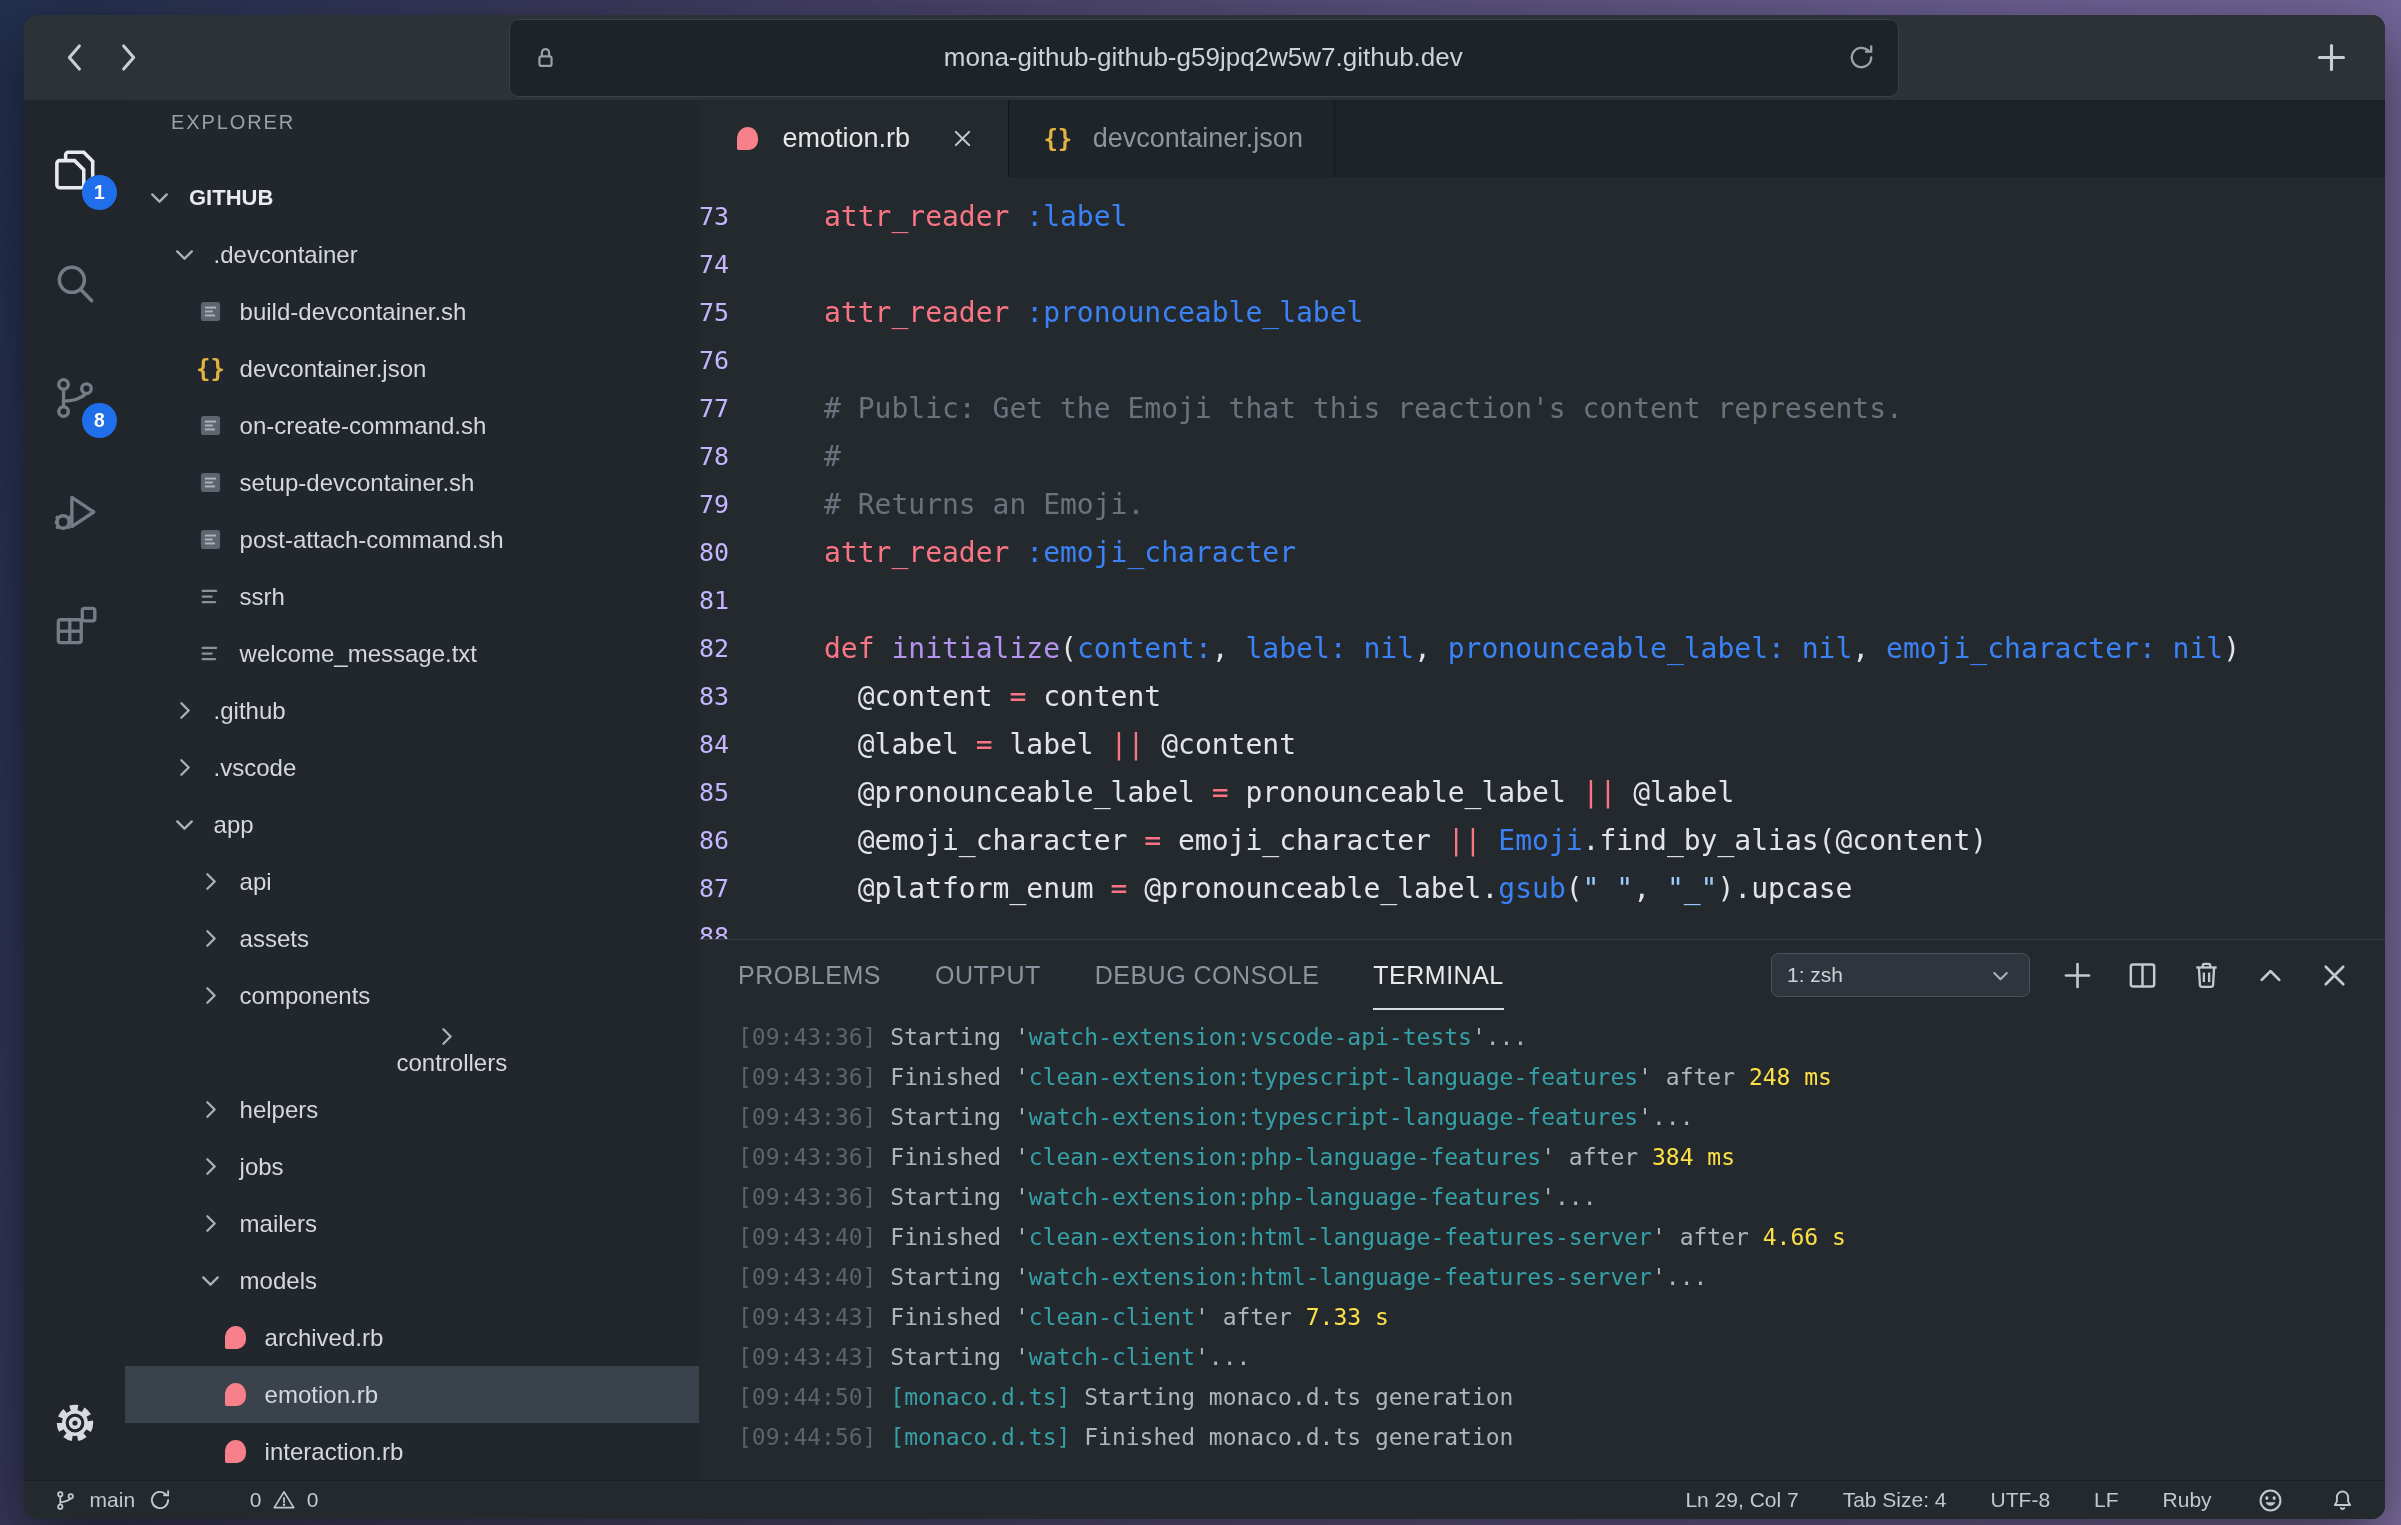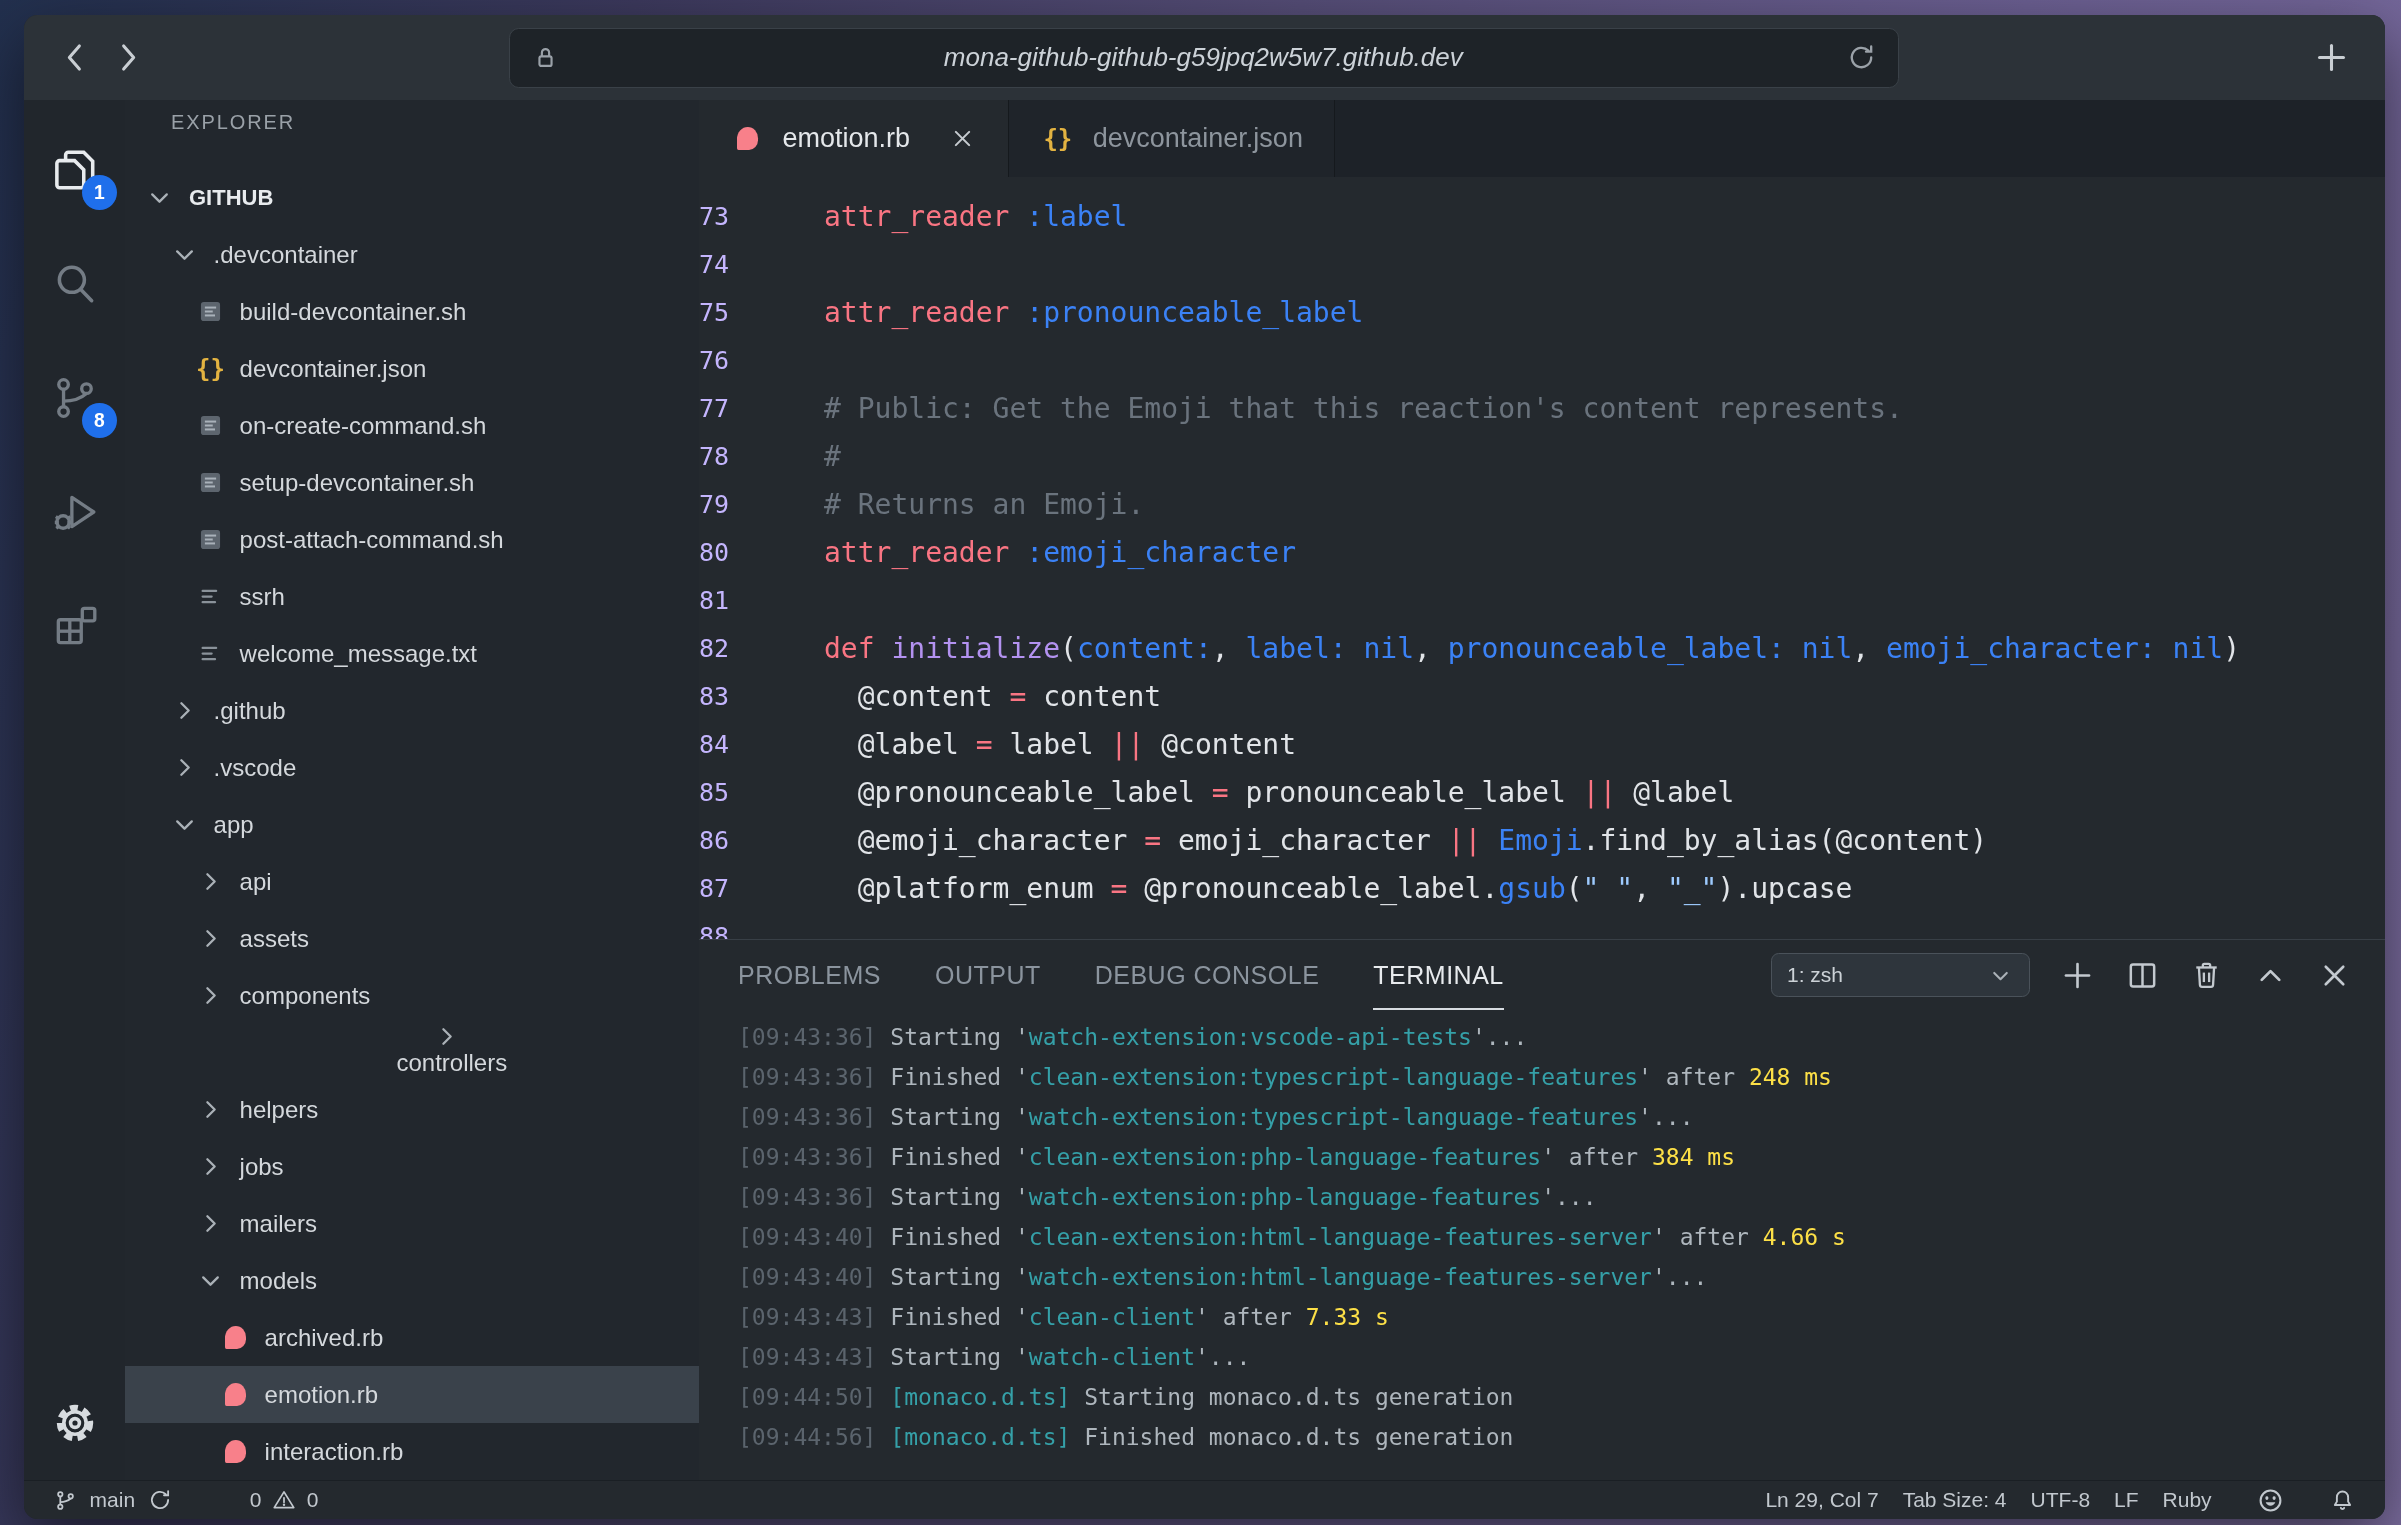--- a/index.html
+++ b/index.html
@@ -7,22 +7,22 @@
   .desktop { position:absolute; inset:0;
     background:linear-gradient(108deg,#22304e 0%, #3d3a5e 22%, #564e78 45%, #6c6093 70%, #7e6fa2 100%); }
   .window { position:absolute; left:24px; top:15.4px; right:16.4px; bottom:5.8px;
     background:#24292e; border-radius:13.5px; overflow:hidden; display:flex; flex-direction:column;
     box-shadow:0 23px 68px rgba(0,0,0,.55); }
 
   
   .chrome { height:85px; flex:0 0 auto; background:#2c3238; display:flex; align-items:center; position:relative; }
   .navbtn { width:52px; height:52px; display:flex; align-items:center; justify-content:center; color:#c9ced3; }
   .navbtn.back { margin-left:25px; }
-  .urlbar { position:absolute; left:50%; transform:translateX(-50%); width:1390px; height:60px;
-    background:#1e2328; border:1px solid #3a4148; border-radius:9.7px; display:flex; align-items:center; padding:0 21px;font-style:italic; }
+  .urlbar { position:absolute; left:50%; transform:translateX(-50%); width:1390px; height:78px;
+    background:#1e2328; border:1px solid #3a4148; border-radius:9.7px; display:flex; align-items:center; padding:0 21px; }
   .urlbar .lock { color:#9aa1a8; display:flex; }
   .urlbar .url { flex:1; text-align:center; color:#ccd2d8; font-size:26px; }
   .urlbar .refresh { color:#9aa1a8; display:flex; }
   .plusbtn { margin-left:auto; margin-right:33px; color:#c9ced3; display:flex; }
 
   
   .main { flex:1; display:flex; min-height:0; }
 
   .activity { width:101px; background:#21262c; display:flex; flex-direction:column; align-items:center; padding-top:33px; flex:0 0 auto; }
   .aicon { width:73px; height:73px; margin-bottom:41px; display:flex; align-items:center; justify-content:center; position:relative; color:#747c85; }
@@ -496,21 +496,21 @@
         <span class="sicon">
           <svg width="26" height="26" viewBox="0 0 24 24" fill="none" stroke="currentColor" stroke-width="1.6" stroke-linejoin="round">
               <path d="M12 4.5L21 19H3z"></path>
               <line x1="12" y1="10" x2="12" y2="14" stroke-linecap="round"></line>
               <line x1="12" y1="16.3" x2="12" y2="16.4" stroke-linecap="round" stroke-width="2.2"></line>
             </svg>
         </span>
         <span>0</span>
       </div>
       <div class="sright">
-        <span id="sritems" style="display:flex; gap:24px;">
+        <span id="sritems" style="display:flex; gap:44px;">
             <span>Ln 29, Col 7</span>
             <span>Tab Size: 4</span>
             <span>UTF-8</span>
             <span>LF</span>
             <span>Ruby</span>
           </span>
         <span class="sicon">
           <svg width="29" height="29" viewBox="0 0 24 24" fill="none" stroke="currentColor" stroke-width="1.7">
               <circle cx="12" cy="12" r="8.2"></circle>
               <line x1="9" y1="9.6" x2="9" y2="10.4" stroke-width="2.4" stroke-linecap="round"></line>

